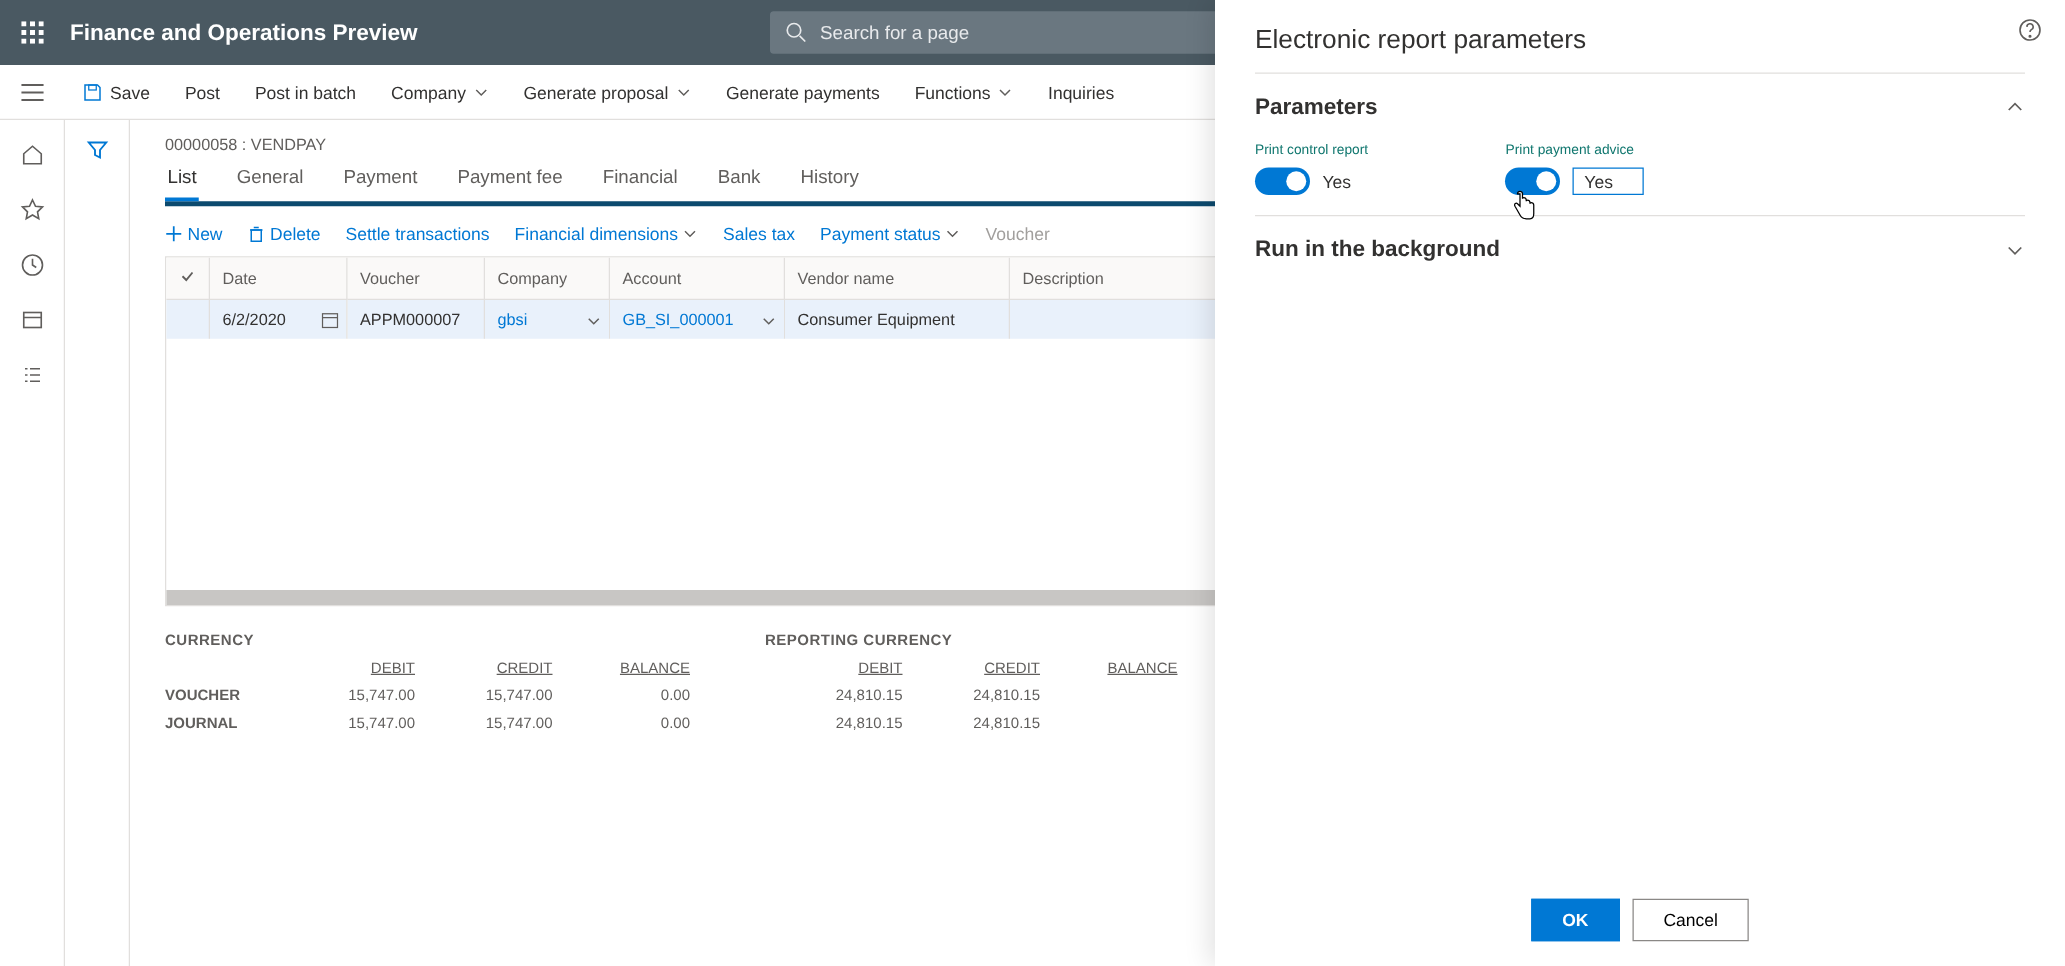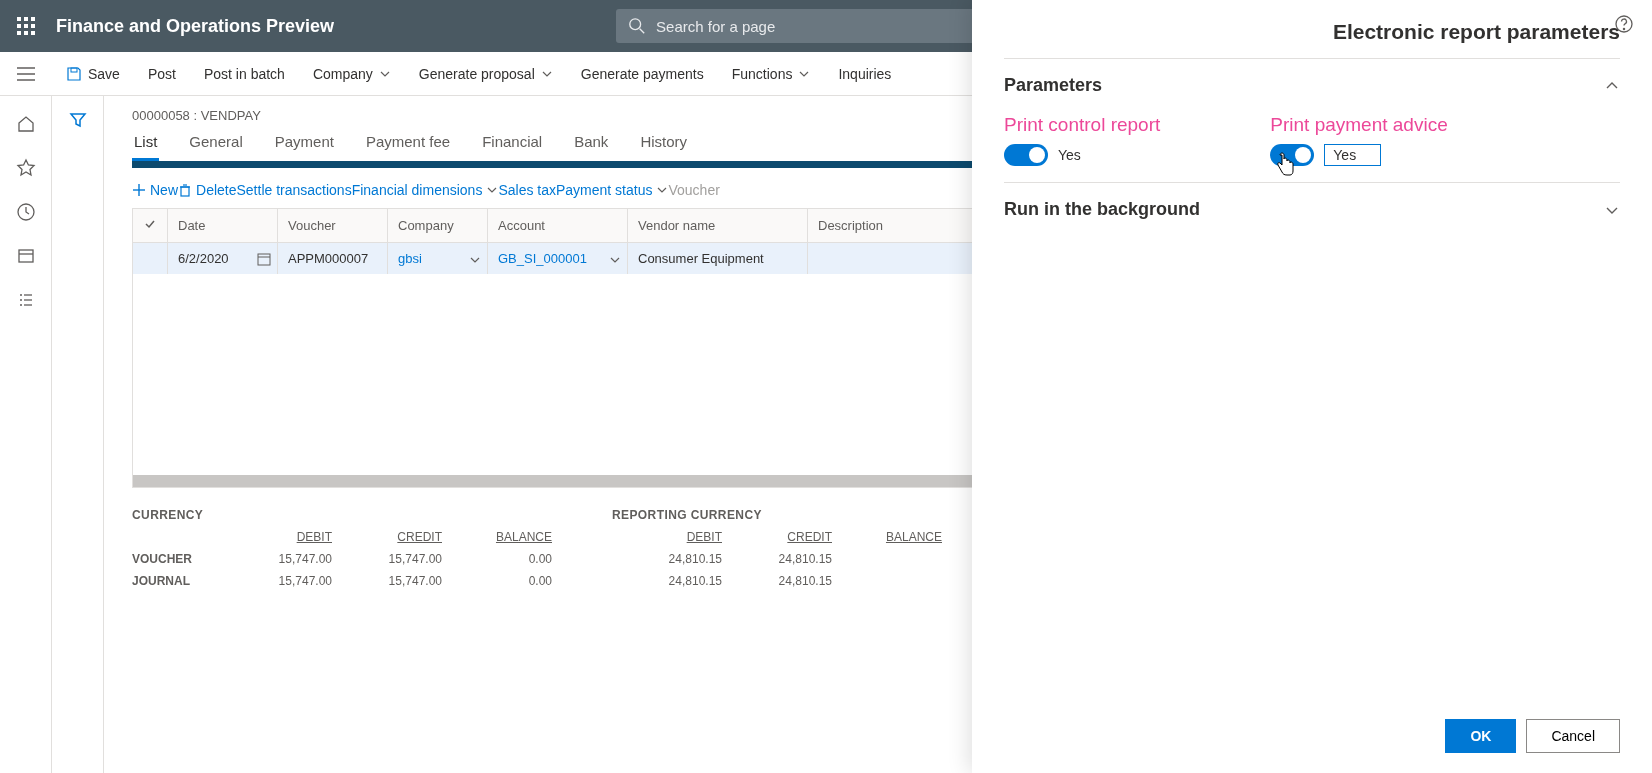--- a/index.html
+++ b/index.html
@@ -30,25 +30,25 @@
 
 
 .filterstrip { width:52px; border-right:1px solid #e1dfdd; display:flex; justify-content:center; padding-top:14px; }
 .filterstrip svg { stroke:#0078d4; fill:none; }
 
 
 .content { flex:1; padding:12px 28px 0 28px; overflow:hidden; position:relative; background:#fff; }
 .crumb { font-size:13px; color:#605e5c; margin-bottom:2px; }
 .h1 { font-size:30px; font-weight:300; color:#323130; margin-bottom:8px; }
 
-.tabs { display:flex; gap:28px; border-bottom:7px solid #0c4a6e; margin-bottom:14px; }
+.tabs { display:flex; gap:28px; border-bottom:4px solid #0c4a6e; margin-bottom:14px; }
 .tabs .tab { padding:8px 2px; font-size:15px; color:#605e5c; cursor:pointer; }
 .tabs .tab.active { color:#323130; border-bottom:3px solid #0078d4; font-weight:400; }
 
-.gridbar { display:flex; align-items:center; margin-bottom:10px; color:#0078d4; font-size:14px; }
+.gridbar { display:flex; gap:20px; align-items:center; margin-bottom:10px; color:#0078d4; font-size:14px; }
 .gridbar .gaction { display:flex; align-items:center; gap:4px; cursor:pointer; }
 .gridbar .gaction.muted { color:#a19f9d; }
 
 .grid { border:1px solid #e1dfdd; height:280px; overflow:hidden; position:relative; }
 .grid table { border-collapse:collapse; width:100%; font-size:13px; }
 .grid th { background:#faf9f8; border-right:1px solid #e1dfdd; border-bottom:1px solid #e1dfdd; text-align:left; padding:8px 10px; font-weight:400; color:#605e5c; }
 .grid td { border-right:1px solid #e1dfdd; padding:8px 10px; background:#e9f1fb; color:#323130; }
 .grid td.link { color:#0078d4; }
 .grid .check-col { width:34px; text-align:center; }
 .grid-scroll { position:absolute; bottom:0; left:0; right:0; height:12px; background:#f3f2f1; }
@@ -58,37 +58,37 @@
 .footer { display:flex; gap:60px; margin-top:20px; font-size:12px; }
 .cur-block .cur-title { font-weight:600; color:#605e5c; letter-spacing:0.4px; margin-bottom:4px; }
 .cur-grid { display:grid; grid-template-columns:90px 110px 110px 110px; }
 .cur-grid div { padding:4px 0; text-align:right; color:#605e5c; }
 .cur-grid .rowlabel { text-align:left; font-weight:600; }
 .cur-grid .hdr { font-weight:400;text-decoration:underline; }
 
 
 .panel { position:absolute; top:0; right:0; bottom:0; width:680px; background:#fff; box-shadow:-4px 0 20px rgba(0,0,0,0.12); display:flex; flex-direction:column; padding:20px 32px; }
 .panel-help { position:absolute; top:14px; right:18px; color:#605e5c; cursor:pointer; }
-.panel-title { font-size:21px; font-weight:700; margin-bottom:14px;text-align:right; }
+.panel-title { font-size:21px; font-weight:400; margin-bottom:14px; }
 .section { border-top:1px solid #e1dfdd; padding:16px 0; }
 .section-head { display:flex; align-items:center; justify-content:space-between; cursor:pointer; }
 .section-head h3 { font-size:18px; font-weight:600; }
 .section-body { display:flex; gap:110px; margin-top:18px; }
 
 .toggle-group { display:flex; flex-direction:column; gap:8px; }
-.toggle-label { font-size:19px; color:#ec4899; }
+.toggle-label { font-size:11px; color:#0f766e; }
 .toggle-row { display:flex; align-items:center; gap:10px; }
 .toggle { width:44px; height:22px; border-radius:11px; background:#0078d4; position:relative; cursor:pointer; }
 .toggle .knob { width:16px; height:16px; border-radius:50%; background:#fff; position:absolute; top:3px; right:3px; }
 .toggle-val { font-size:14px; color:#323130; }
 .toggle-val.boxed { border:1px solid #0078d4; padding:2px 24px 2px 8px; min-width:56px; }
 
 .cursor-hand { position:absolute; top:38px; left:3px; pointer-events:none; }
 
-.panel-footer { margin-top:auto; display:flex; gap:10px; justify-content:flex-end; padding-top:20px; }
+.panel-footer { margin-top:auto; display:flex; gap:10px; justify-content:center; padding-top:20px; }
 .btn { height:34px; padding:0 24px; font-size:14px; cursor:pointer; border:1px solid #8a8886; background:#fff; }
 .btn.primary { background:#0078d4; color:#fff; border-color:#0078d4; font-weight:600; }
 </style>
 </head>
 <body>
 
 <div class="topbar">
   <div class="waffle">
     <svg width="18" height="18" viewBox="0 0 18 18">
         <rect width="4" height="4"></rect>

